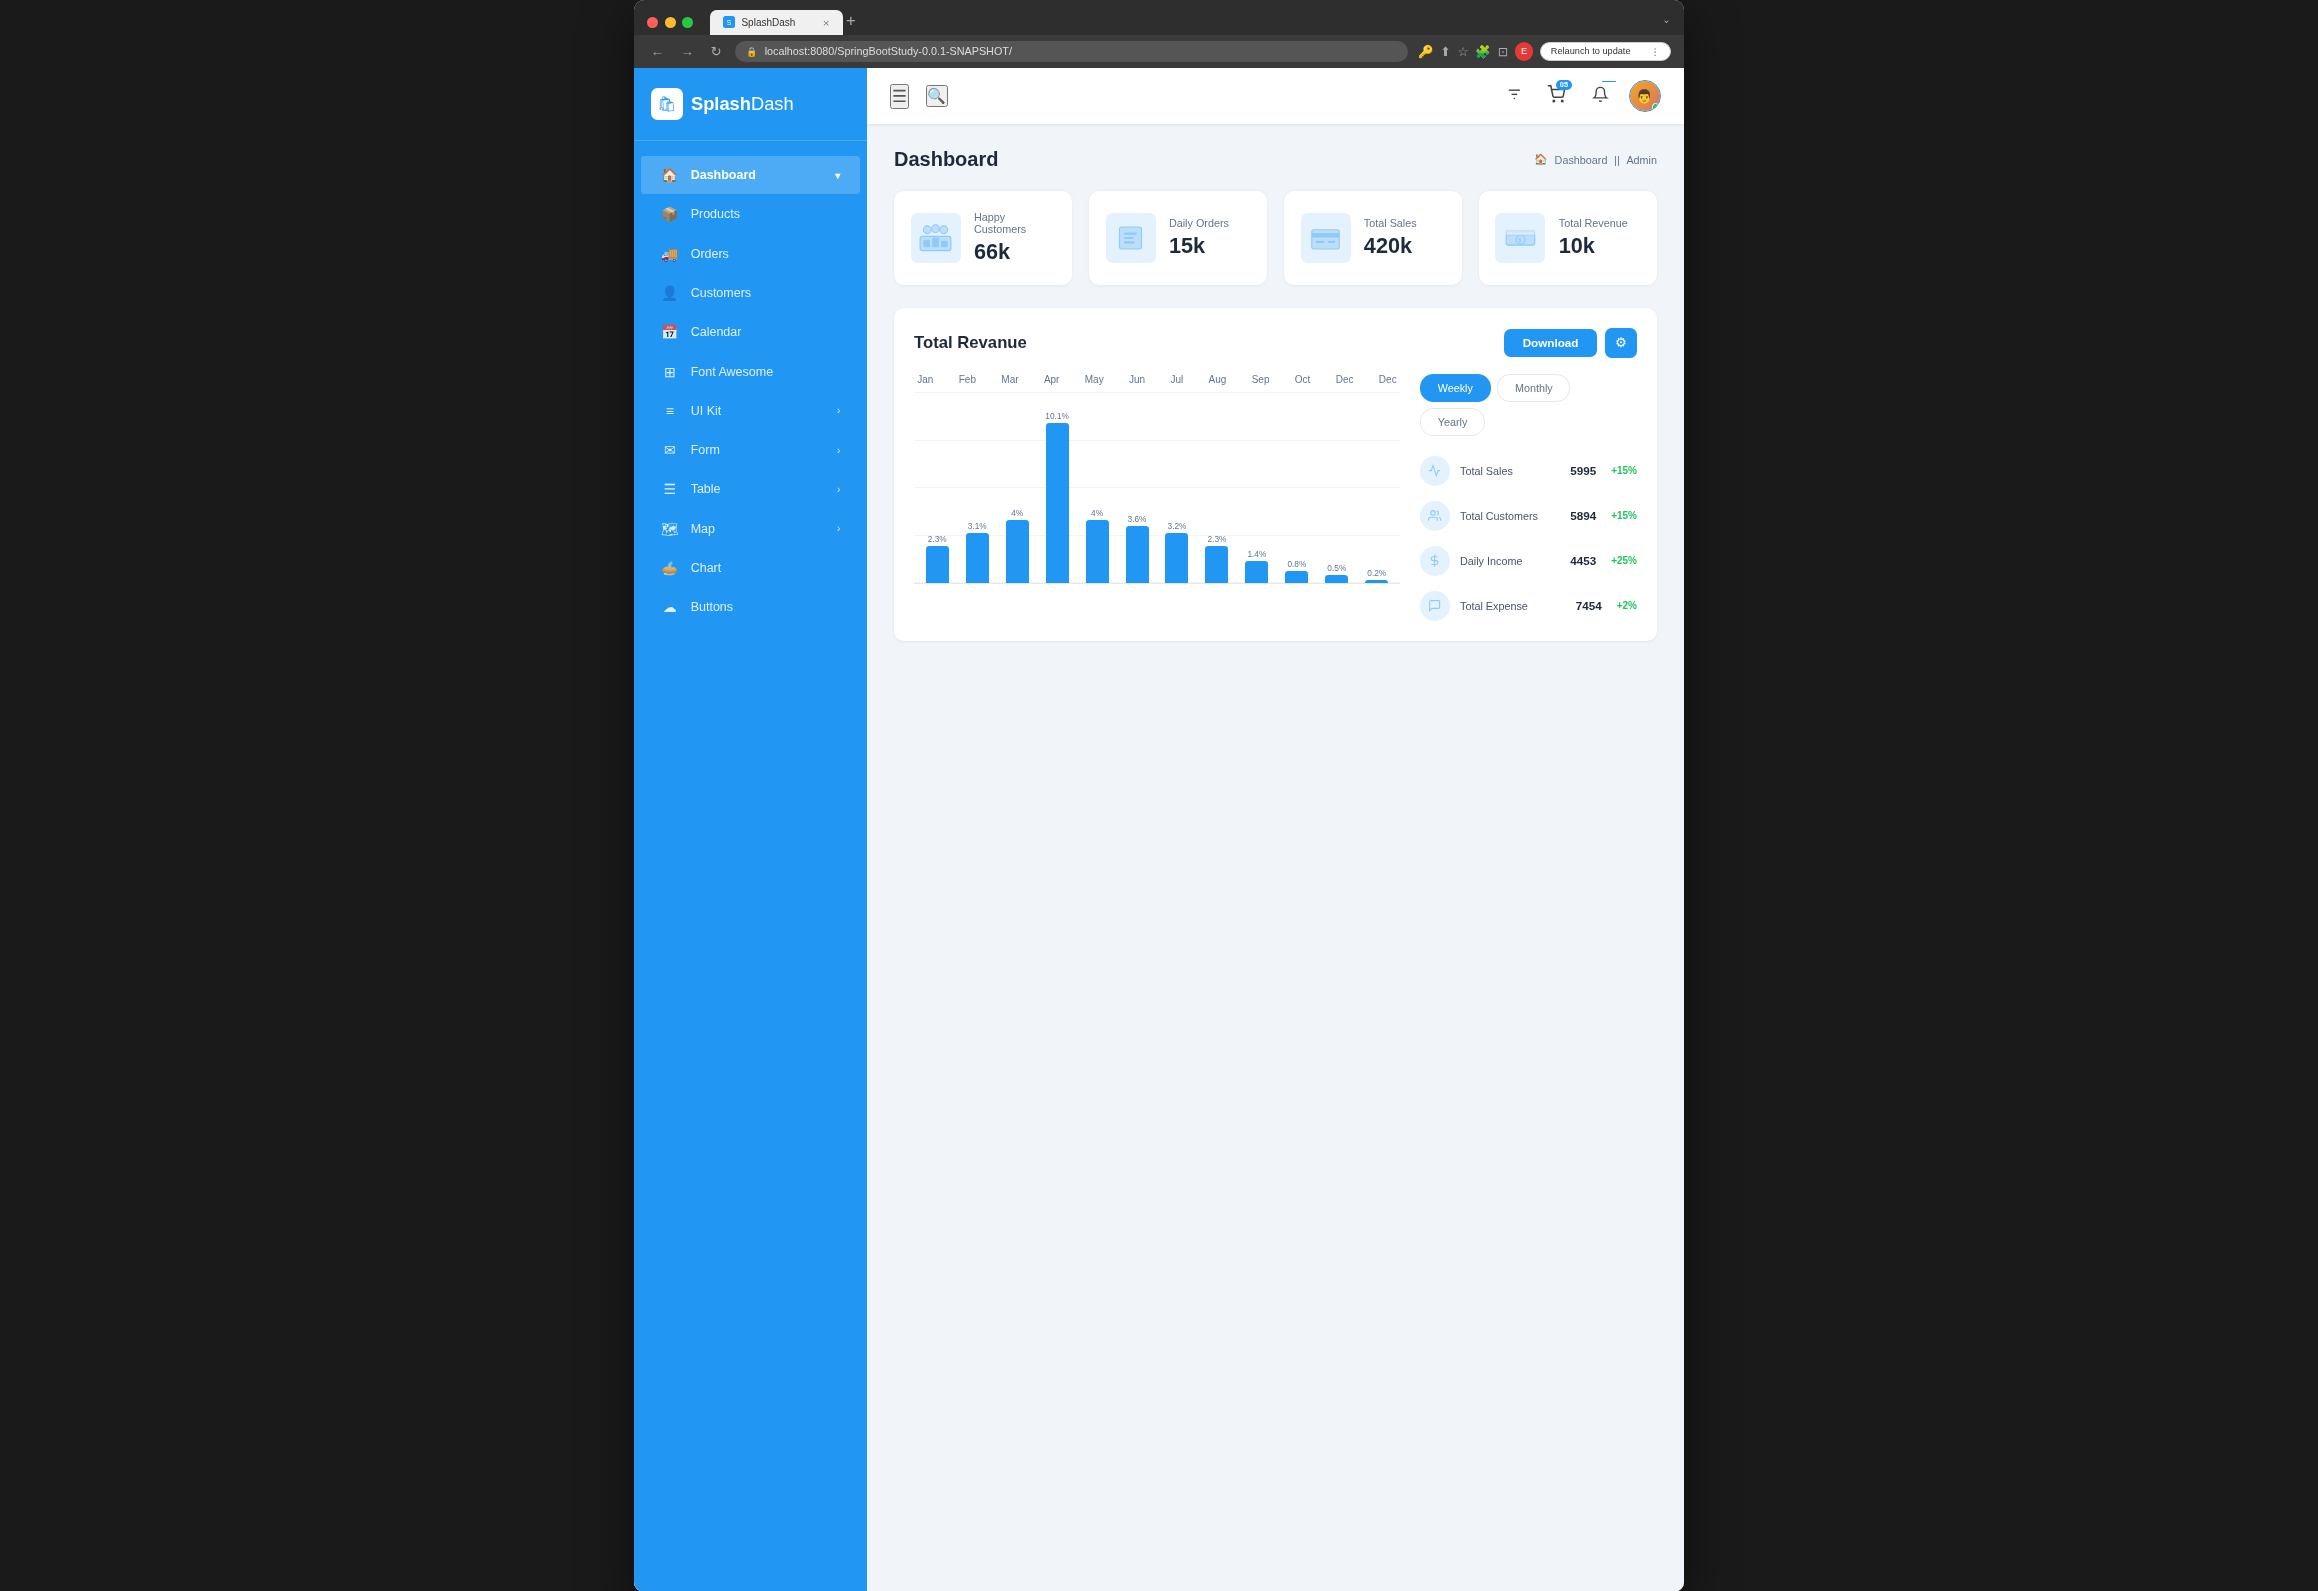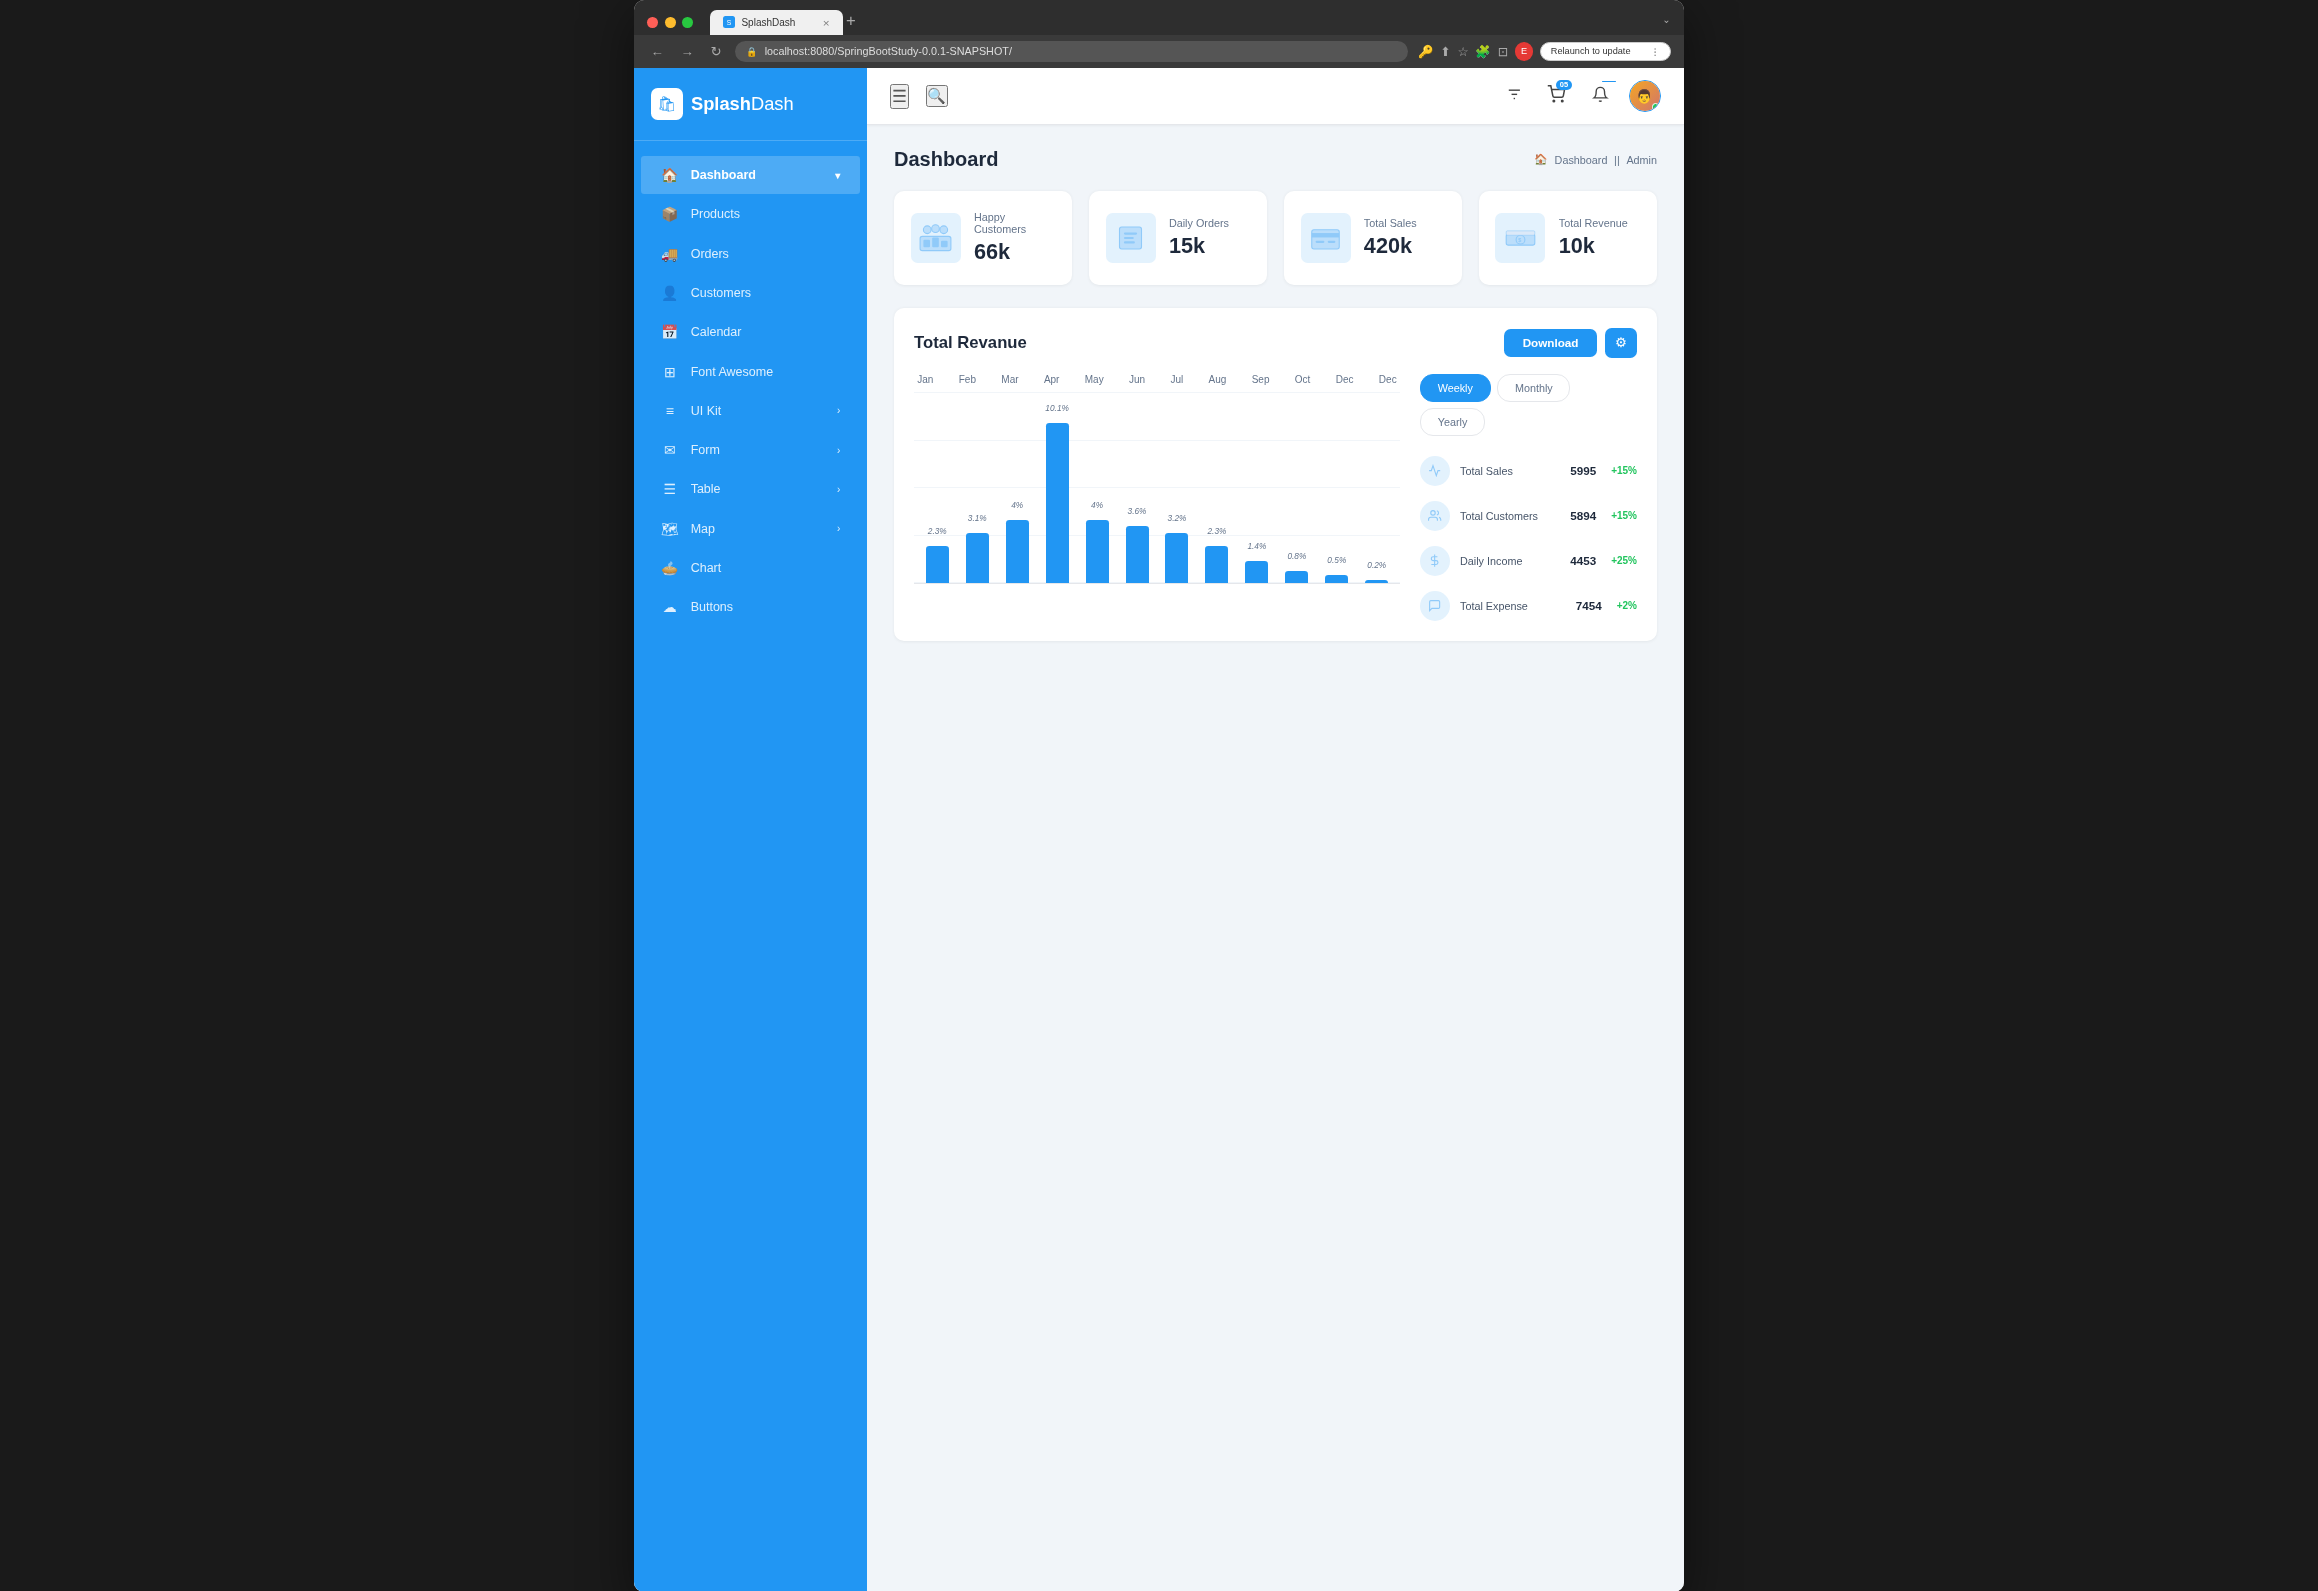--- a/index.html
+++ b/index.html
@@ -286,23 +286,22 @@
       justify-content: space-between;
       width: 100%;
       height: 100%;
       position: relative;
       z-index: 1;
     }
     .bar-group {
       display: flex;
       flex-direction: column;
       align-items: center;
-      gap: 10px;
+      gap: 2px;
       flex: 1;
-      font-style: italic;
     }
     .bar-label { font-size: 8.3px; color: #64748b; }
     .bar {
       width: 23px;
       background: #2196F3;
       border-radius: 3.3px 3.3px 0 0;
       min-height: 3.3px;
     }
 
     

